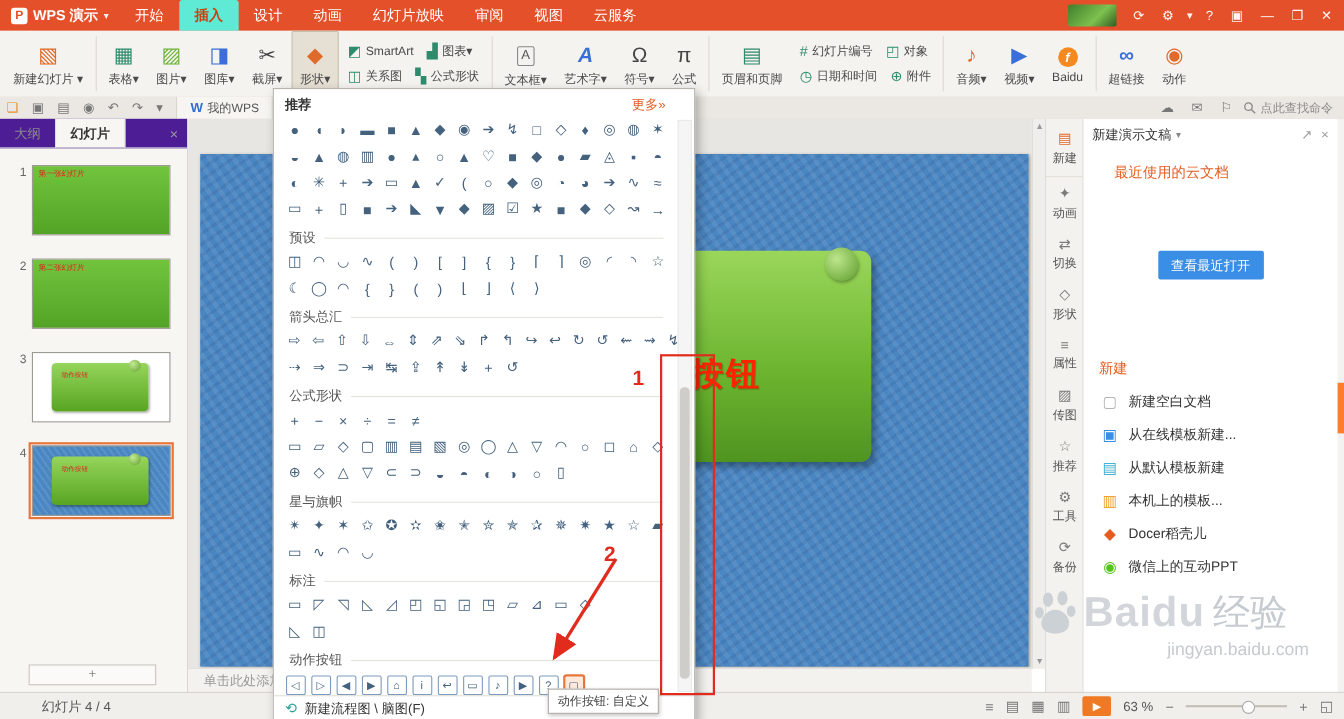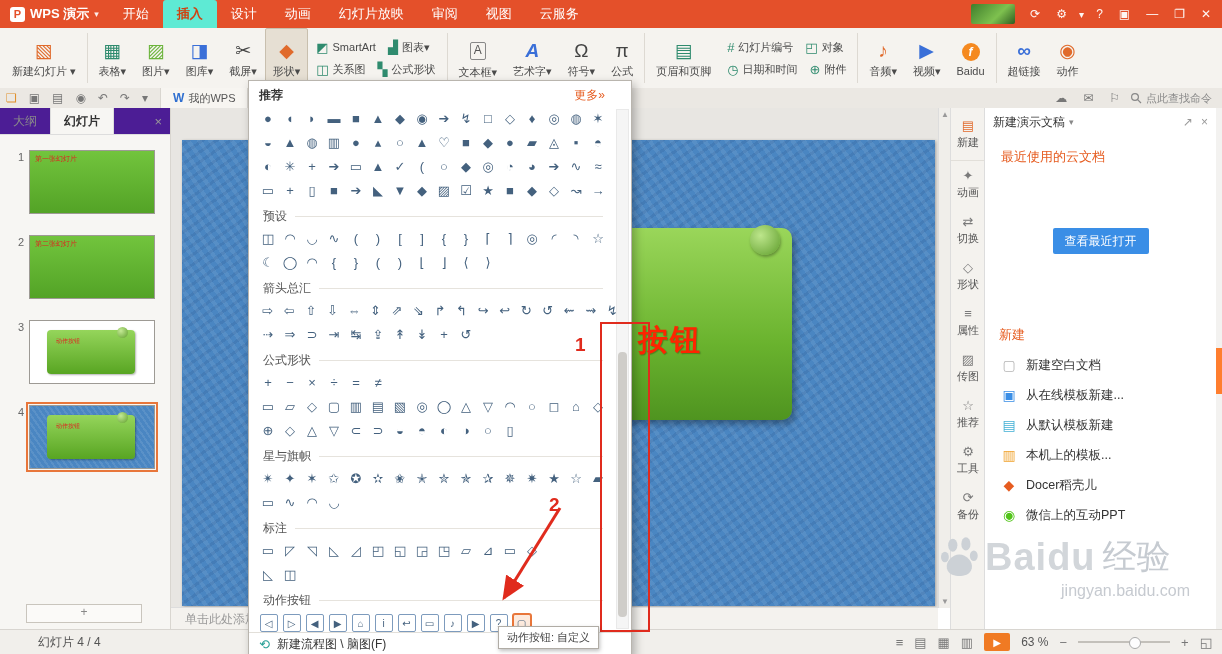--- a/index.html
+++ b/index.html
@@ -83,21 +83,21 @@
   .slide{position:absolute;left:11px;right:3px;top:32px;bottom:2px;background-color:#4a86c2;
     background-image:
       repeating-linear-gradient(55deg,rgba(255,255,255,.07) 0 4px,rgba(255,255,255,0) 4px 9px),
       repeating-linear-gradient(-35deg,rgba(16,38,86,.10) 0 3px,rgba(16,38,86,0) 3px 8px);
     box-shadow:1px 1px 3px rgba(0,0,0,.3);}
   .scroll-shape{position:absolute;left:418px;top:88px;width:192px;height:192px;border-radius:10px;
     background:linear-gradient(180deg,#9ad65a,#6ab32e 60%,#4f9420);
     box-shadow:3px 4px 7px rgba(0,0,0,.35);}
   .curl{position:absolute;top:-3px;right:12px;width:30px;height:30px;border-radius:50%;
         background:radial-gradient(circle at 35% 35%,#bde68c,#5f9e2c);box-shadow:1px 2px 3px rgba(0,0,0,.3);}
-  .slide-red{position:absolute;left:456px;top:180px;font-size:30px;font-weight:bold;color:#ff2400;
+  .slide-red{position:absolute;left:446px;top:180px;font-size:30px;font-weight:bold;color:#ff2400;
              letter-spacing:2px;text-shadow:1px 1px 1px rgba(0,0,0,.25);}
   .notes{position:absolute;left:171px;right:284px;bottom:24px;height:22px;background:#f4f2ee;
          border-top:1px solid #ddd;font-size:12px;color:#999;display:flex;align-items:center;padding-left:14px;}
 
   
   .vscroll{position:absolute;top:108px;bottom:46px;left:938px;width:12px;background:#f0eeea;
            border-left:1px solid #ddd;font-size:8px;color:#999;text-align:center;}
   .vs-up{position:absolute;top:2px;left:0;right:0;}
   .vs-dn{position:absolute;bottom:2px;left:0;right:0;}
 
@@ -108,21 +108,21 @@
            font-size:11px;color:#555;gap:2px;}
   .rt-item:first-child{border-bottom:1px solid #e2dfd9;height:52px;}
   .rt-g{font-size:13px;color:#7a7a7a;}
   .rt-item:first-child .rt-g{color:#e06a2b;}
 
   
   .task-pane{position:absolute;top:108px;bottom:24px;left:984px;right:6px;background:#fff;border-left:1px solid #ddd;}
   .tp-head{height:28px;display:flex;align-items:center;padding:0 8px;font-size:12px;color:#333;gap:4px;}
   .tp-caret{font-size:9px;color:#888;}
   .tp-hicons{margin-left:auto;display:flex;gap:8px;color:#999;font-size:12px;}
-  .tp-recent{color:#e65c20;font-size:13px;padding:12px 16px 4px;}
+  .tp-recent{color:#e65c20;font-size:13px;padding:12px 28px 4px;}
   .tp-btn{margin:58px auto 0;width:96px;height:26px;background:#3a8ee6;color:#fff;font-size:12px;
           display:flex;align-items:center;justify-content:center;border-radius:2px;cursor:default;}
   .tp-new{color:#e65c20;font-size:13px;padding:72px 14px 6px;}
   .tp-item{height:30px;display:flex;align-items:center;gap:9px;padding-left:16px;font-size:12.5px;color:#333;}
   .tp-g{font-size:14px;width:16px;text-align:center;}
   .g1{color:#b5b5b5;} .g2{color:#3a8ee6;} .g3{color:#42b0d5;} .g4{color:#f0a32f;} .g5{color:#e65c20;} .g6{color:#52c41a;}
   .pane-scroll{position:absolute;top:108px;bottom:24px;left:1216px;width:6px;background:#f3f2f0;}
   .pane-thumb{position:absolute;top:240px;height:46px;left:0;width:6px;background:#ff7e2e;}
 
   

